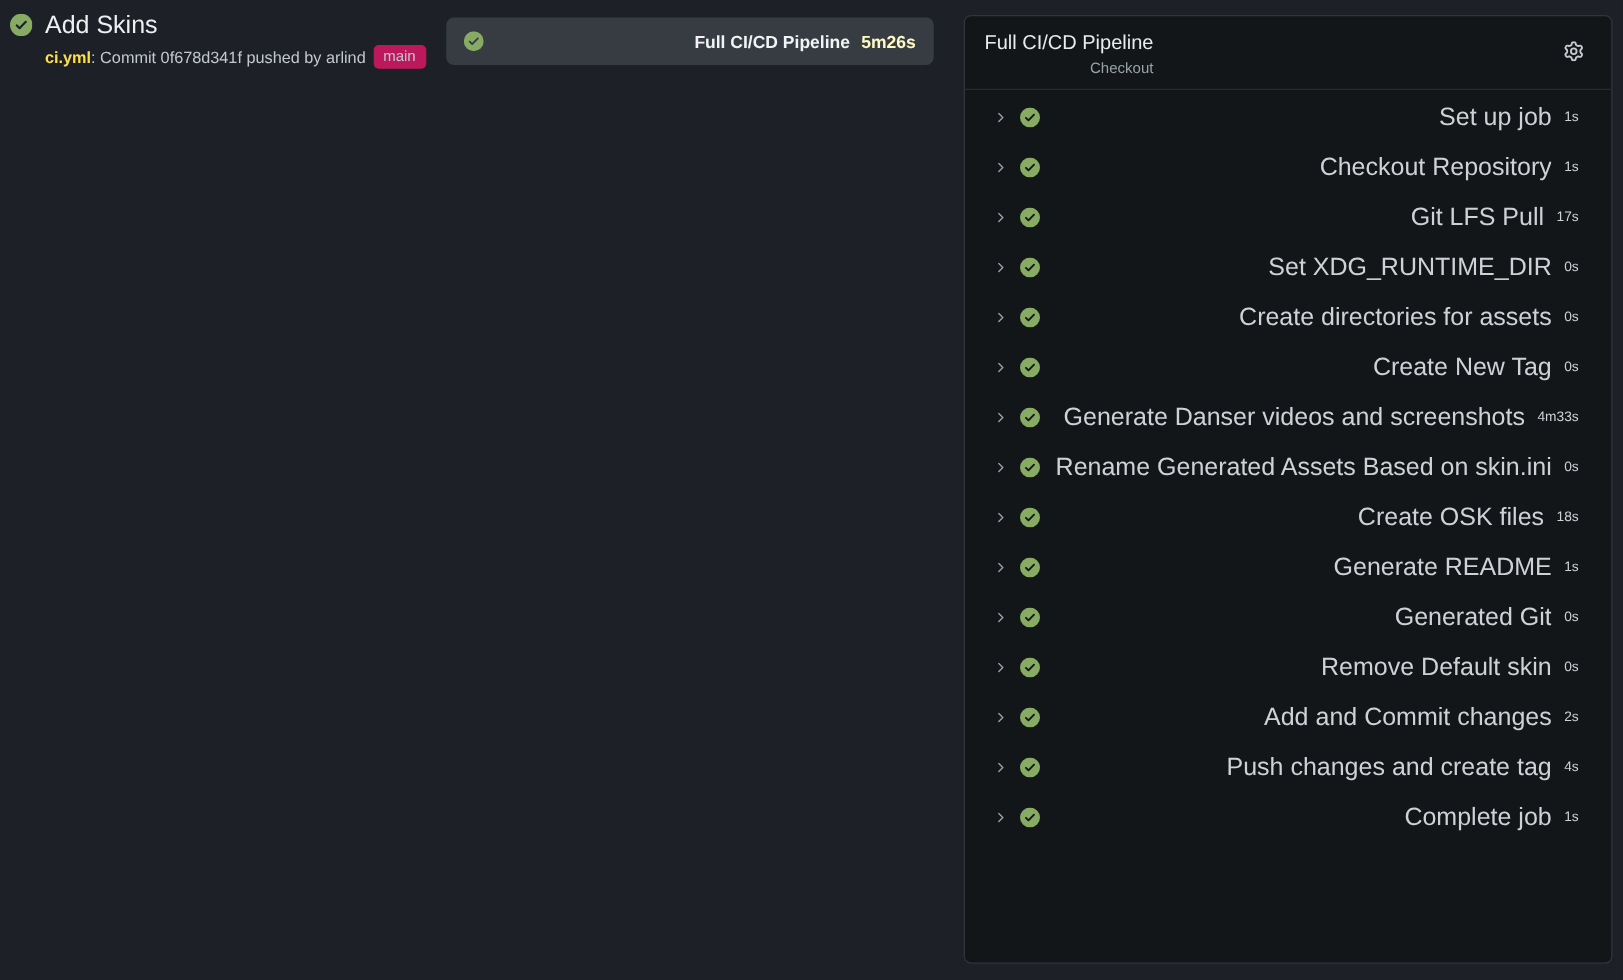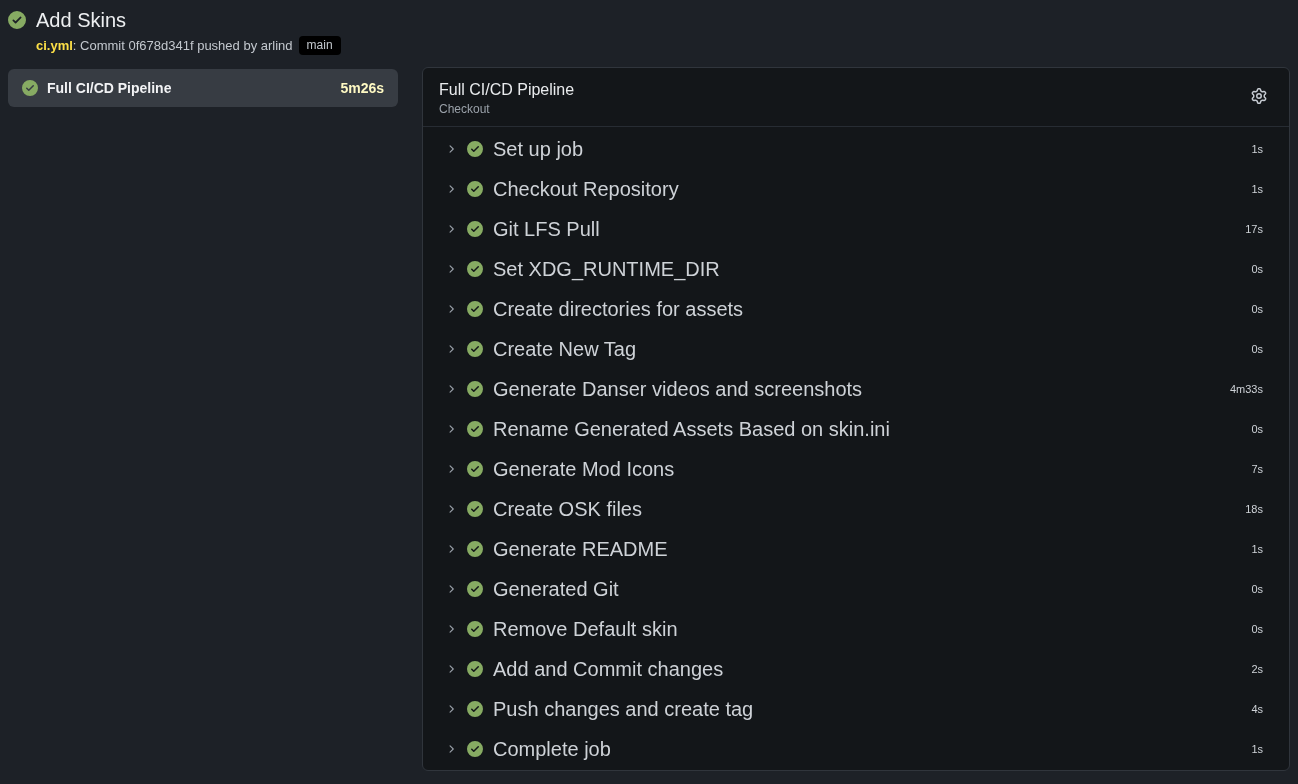--- a/index.html
+++ b/index.html
@@ -3,30 +3,30 @@
 <meta charset="utf-8">
 <style>
   * { box-sizing: border-box; }
   html, body { margin: 0; padding: 0; }
   body {
     width: 1298px; height: 784px; overflow: hidden;
     background: #1d2127;
     font-family: "Liberation Sans", "DejaVu Sans", sans-serif;
     color: #ced2d7;
   }
-  .page { display: flex; flex-direction: column; height: 100%; }
+  .page { display: flex; flex-direction: row; height: 100%; text-align: right; }
 
   
   .run-header { padding: 6px 8px 0 8px; flex-shrink: 0; }
   .run-header-row { display: flex; align-items: center; gap: 10px; }
   .run-title { font-size: 20px; font-weight: 400; color: #edeff1; line-height: 28px; margin: 0; }
   .run-meta { margin-left: 28px; margin-top: 2px; display: flex; align-items: center; gap: 6px;
               font-size: 13px; color: #c3c8ce; }
   .wf-name { font-weight: 700; color: #fde047; }
-  .branch-badge { background: #000000; color: #c3c8ce; font-size: 12px; line-height: 16px;
+  .branch-badge { background: #be185d; color: #c3c8ce; font-size: 12px; line-height: 16px;
                   padding: 1px 8px 2px; border-radius: 4px; cursor: pointer; }
 
   
   .content { flex: 1; min-height: 0; display: flex; gap: 24px; padding: 12px 8px 13px 8px; }
 
   
   .sidebar { width: 390px; flex-shrink: 0; }
   .job-item { display: flex; align-items: center; gap: 9px; height: 38px; margin-top: 2px;
               padding: 0 14px; background: #373c43; border-radius: 6px; cursor: pointer; }
   .job-name { flex: 1; font-size: 14px; font-weight: 700; color: #f2f3f5;
@@ -232,34 +232,20 @@
           </span>
           <span class="check-icon">
             <svg width="16" height="16">
                 <use href="#sym-check-circle"></use>
               </svg>
           </span>
           <span class="step-name">Rename Generated Assets Based on skin.ini</span>
           <span class="step-duration">0s</span>
         </div>
 
-        <div class="step-row">
-          <span class="chev">
-            <svg width="12" height="12">
-                <use href="#sym-chevron-right"></use>
-              </svg>
-          </span>
-          <span class="check-icon">
-            <svg width="16" height="16">
-                <use href="#sym-check-circle"></use>
-              </svg>
-          </span>
-          <span class="step-name">Generate Mod Icons</span>
-          <span class="step-duration">7s</span>
-        </div>
 
         <div class="step-row">
           <span class="chev">
             <svg width="12" height="12">
                 <use href="#sym-chevron-right"></use>
               </svg>
           </span>
           <span class="check-icon">
             <svg width="16" height="16">
                 <use href="#sym-check-circle"></use>

